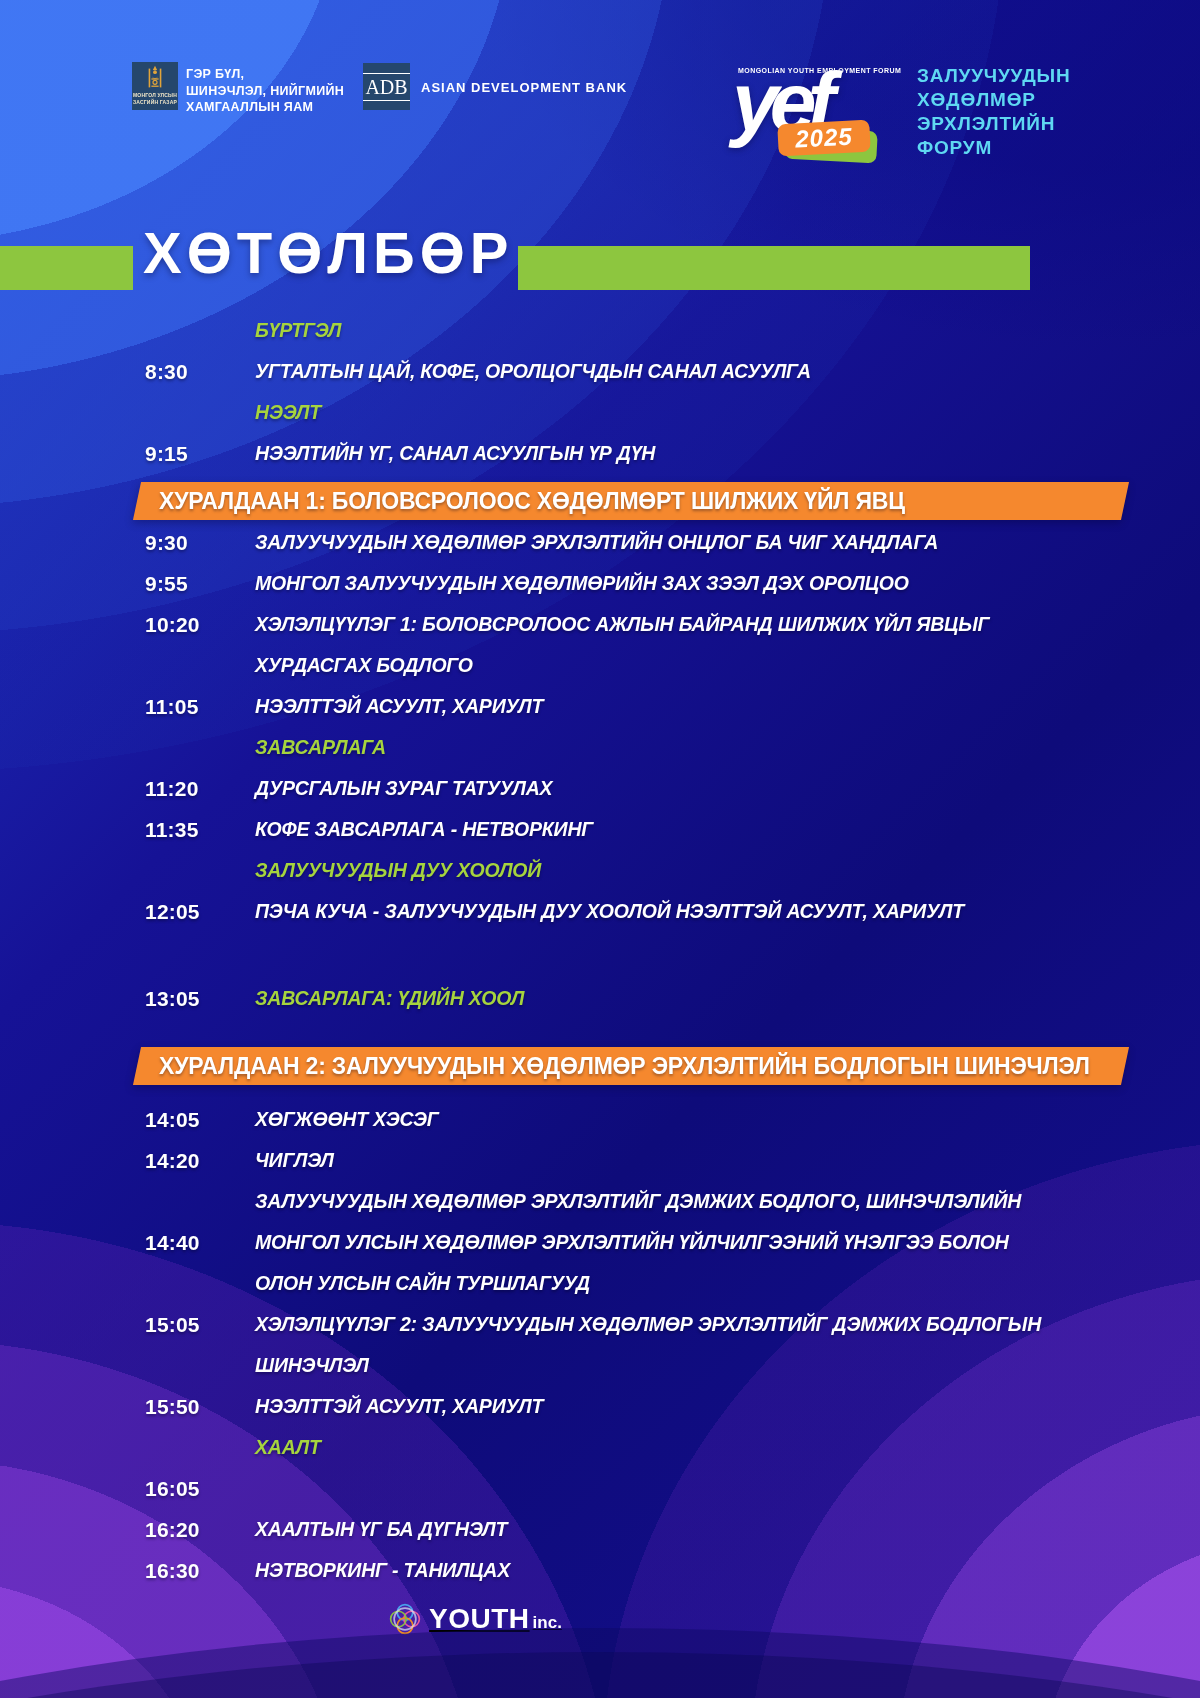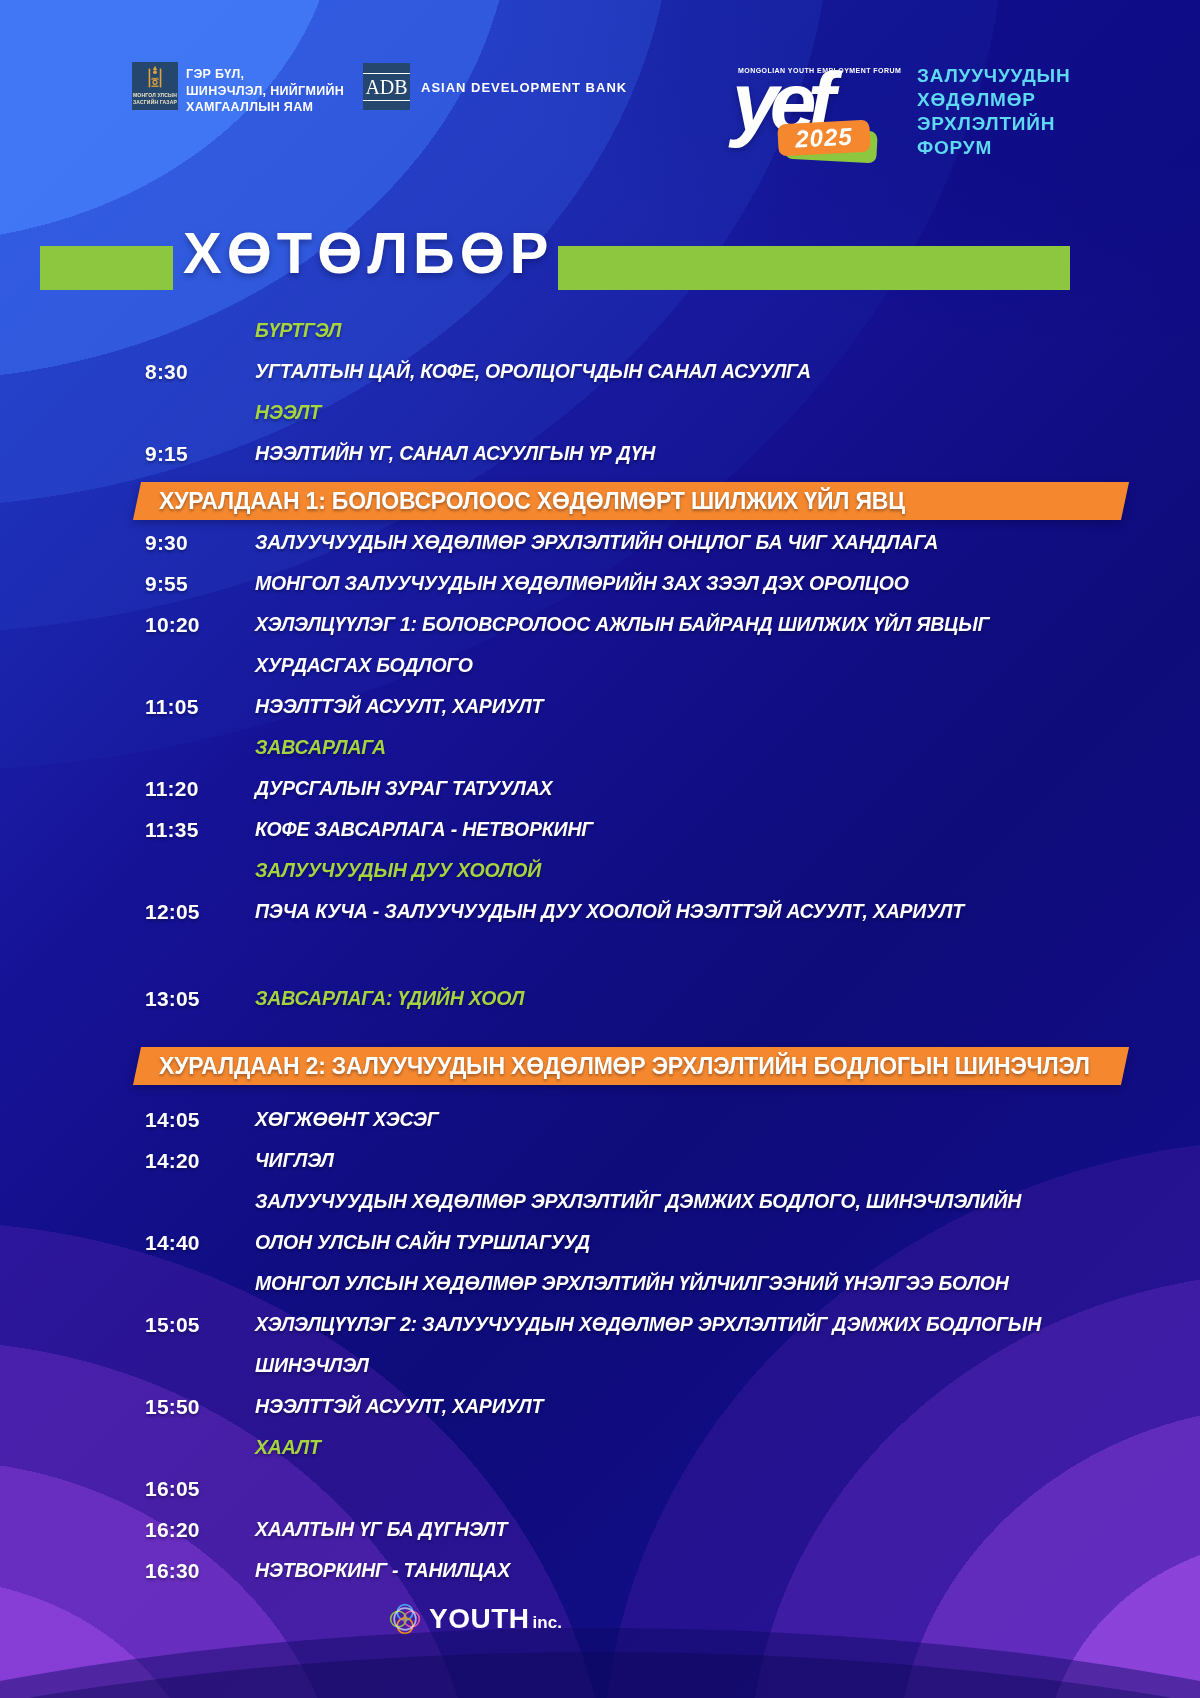--- a/index.html
+++ b/index.html
@@ -45,42 +45,42 @@
   .adb-name{position:absolute;left:421px;top:80px;color:#fff;font-weight:700;font-size:13px;letter-spacing:1px;}
   .yef{position:absolute;left:732px;top:58px;width:170px;}
   .yef-tagline{position:absolute;left:6px;top:9px;color:#fff;font-weight:700;font-size:7px;letter-spacing:.45px;white-space:nowrap;}
   .yef-word{position:absolute;left:0;top:2px;color:#fff;font-style:italic;font-weight:700;font-size:84px;line-height:1;letter-spacing:-9px;text-shadow:0 2px 6px rgba(0,0,40,.35);}
   .yef-badge-wrap{position:absolute;left:46px;top:64px;width:96px;height:36px;}
   .yef-badge-shadow{position:absolute;left:7px;top:7px;width:92px;height:32px;background:#8dc63f;border-radius:8px;transform:rotate(3deg);}
   .yef-badge{position:absolute;left:0;top:0;width:92px;height:32px;background:#f5882e;border-radius:8px;transform:rotate(-3deg);display:flex;align-items:center;justify-content:center;color:#fff;font-style:italic;font-weight:700;font-size:24px;letter-spacing:1px;}
   .yef-title{position:absolute;left:917px;top:64px;color:#5fd8f2;font-weight:700;font-size:19px;line-height:24px;letter-spacing:.8px;}
 
   
-  .program-band{position:absolute;left:0;top:246px;width:1030px;height:44px;margin-left:40px;}
+  .program-band{position:absolute;left:0;top:246px;width:1030px;height:44px;}
   .bar{position:absolute;top:0;height:44px;background:#8dc63f;}
   .bar-left{left:0;width:133px;}
   .bar-right{left:518px;right:0;}
   .program-title{position:absolute;left:143px;top:-27px;color:#fff;font-weight:700;font-size:58px;letter-spacing:5px;text-shadow:0 3px 6px rgba(0,0,40,.35);}
 
   
   .schedule{position:absolute;left:145px;top:310px;width:1010px;color:#fff;}
   .row{display:flex;}
   .time{width:110px;font-weight:700;font-size:21px;line-height:41px;letter-spacing:.2px;text-shadow:0 2px 3px rgba(0,0,30,.4);}
   .lines{flex:1;font-style:italic;}
   .line{font-weight:700;font-size:19.5px;line-height:41px;letter-spacing:-0.2px;white-space:nowrap;text-shadow:0 2px 3px rgba(0,0,30,.4);}
   .label .line{color:#a6d43e;}
   .break-item .line{color:#a6d43e;}
   .session-banner{position:relative;height:38px;margin:8px 0 2px -8px;width:988px;display:flex;align-items:center;}
   .session-banner.second{margin-bottom:14px;margin-top:28px;}
   .session-banner::before{content:'';position:absolute;inset:0;background:#f5882e;transform:skewX(-12deg);box-shadow:0 3px 8px rgba(0,0,40,.3);}
   .session-banner span{position:relative;z-index:1;padding-left:22px;font-weight:700;font-size:23px;letter-spacing:-0.2px;color:#fff;white-space:nowrap;text-shadow:0 2px 3px rgba(0,0,30,.35);}
   .spacer{height:46px;}
 
   
-  .footer{position:absolute;left:0;top:1602px;width:950px;display:flex;align-items:center;justify-content:center;}
+  .footer{position:absolute;left:0;top:1602px;width:950px;display:flex;align-items:center;justify-content:center;text-decoration:underline;}
   .flower{width:34px;height:34px;margin-right:7px;}
   .youth-brand{color:#fff;font-weight:700;font-size:28px;letter-spacing:.5px;}
   .youth-suffix{color:#fff;font-weight:600;font-size:17px;margin-left:3px;margin-top:8px;}
 </style>
 </head>
 <body>
 
 <div class="poster">
 
   <div>
@@ -236,22 +236,22 @@
       <div class="row item">
         <div class="time">14:20</div>
         <div class="lines">
           <div class="line">ЧИГЛЭЛ</div>
           <div class="line">ЗАЛУУЧУУДЫН ХӨДӨЛМӨР ЭРХЛЭЛТИЙГ ДЭМЖИХ БОДЛОГО, ШИНЭЧЛЭЛИЙН</div>
         </div>
       </div>
       <div class="row item">
         <div class="time">14:40</div>
         <div class="lines">
+          <div class="line">МОНГОЛ УЛСЫН ХӨДӨЛМӨР ЭРХЛЭЛТИЙН ҮЙЛЧИЛГЭЭНИЙ ҮНЭЛГЭЭ БОЛОН</div>
           <div class="line">ОЛОН УЛСЫН САЙН ТУРШЛАГУУД</div>
-          <div class="line">МОНГОЛ УЛСЫН ХӨДӨЛМӨР ЭРХЛЭЛТИЙН ҮЙЛЧИЛГЭЭНИЙ ҮНЭЛГЭЭ БОЛОН</div>
         </div>
       </div>
       <div class="row item">
         <div class="time">15:05</div>
         <div class="lines">
           <div class="line">ХЭЛЭЛЦҮҮЛЭГ 2: ЗАЛУУЧУУДЫН ХӨДӨЛМӨР ЭРХЛЭЛТИЙГ ДЭМЖИХ БОДЛОГЫН</div>
           <div class="line">ШИНЭЧЛЭЛ</div>
         </div>
       </div>
       <div class="row item">

